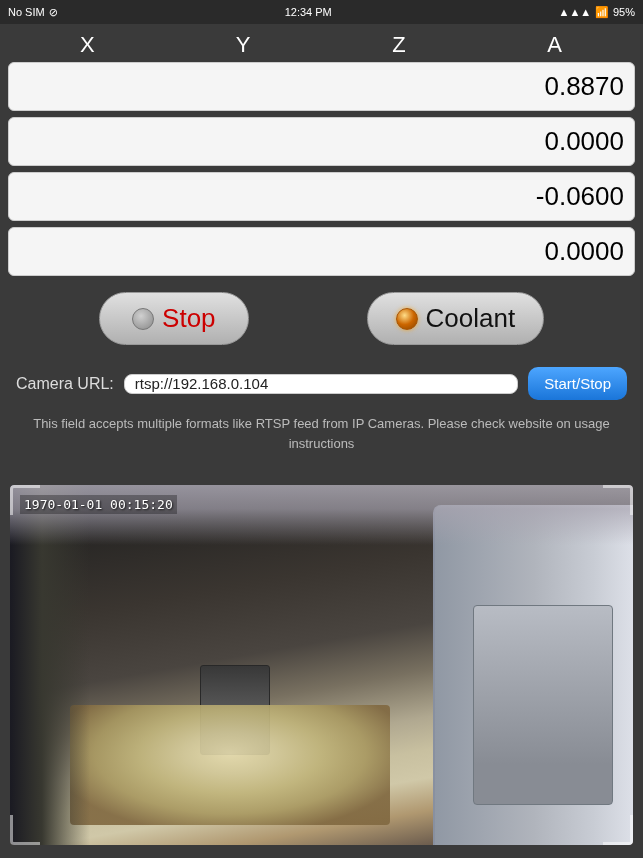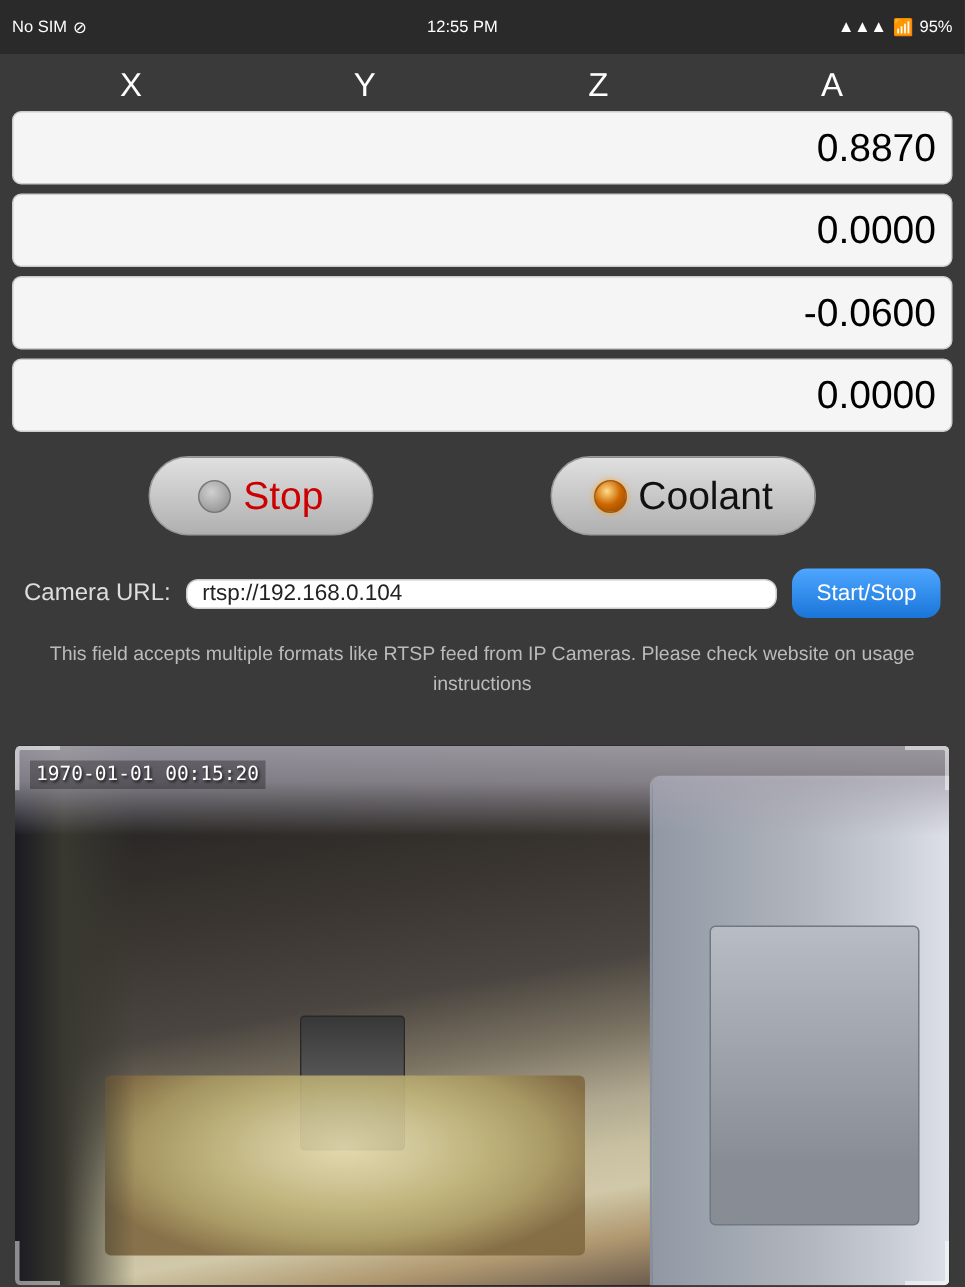--- a/index.html
+++ b/index.html
@@ -9,21 +9,21 @@
       height: 858px;
       background-color: #3a3a3a;
       font-family: -apple-system, 'Helvetica Neue', Arial, sans-serif;
       overflow: hidden;
       position: relative;
     }
 
     
     .status-bar {
       width: 100%;
-      height: 36px;
+      height: 24px;
       background-color: #2a2a2a;
       display: flex;
       align-items: center;
       justify-content: space-between;
       padding: 0 8px;
       font-size: 11px;
       color: #fff;
     }
 
     .status-left { display: flex; gap: 4px; align-items: center; }
@@ -244,21 +244,21 @@
     }
   </style>
 </head>
 <body>
 
 <div class="status-bar">
   <div class="status-left">
     <span>No SIM</span>
     <span>⊘</span>
   </div>
-  <div class="status-center">12:55 PM</div>
+  <div class="status-center">12:34 PM</div>
   <div class="status-right">
     <span>▲▲▲</span>
     <span>📶</span>
     <span>95%</span>
   </div>
 </div>
 
 <div class="axis-labels">
   <div class="axis-label">X</div>
   <div class="axis-label">Y</div>

